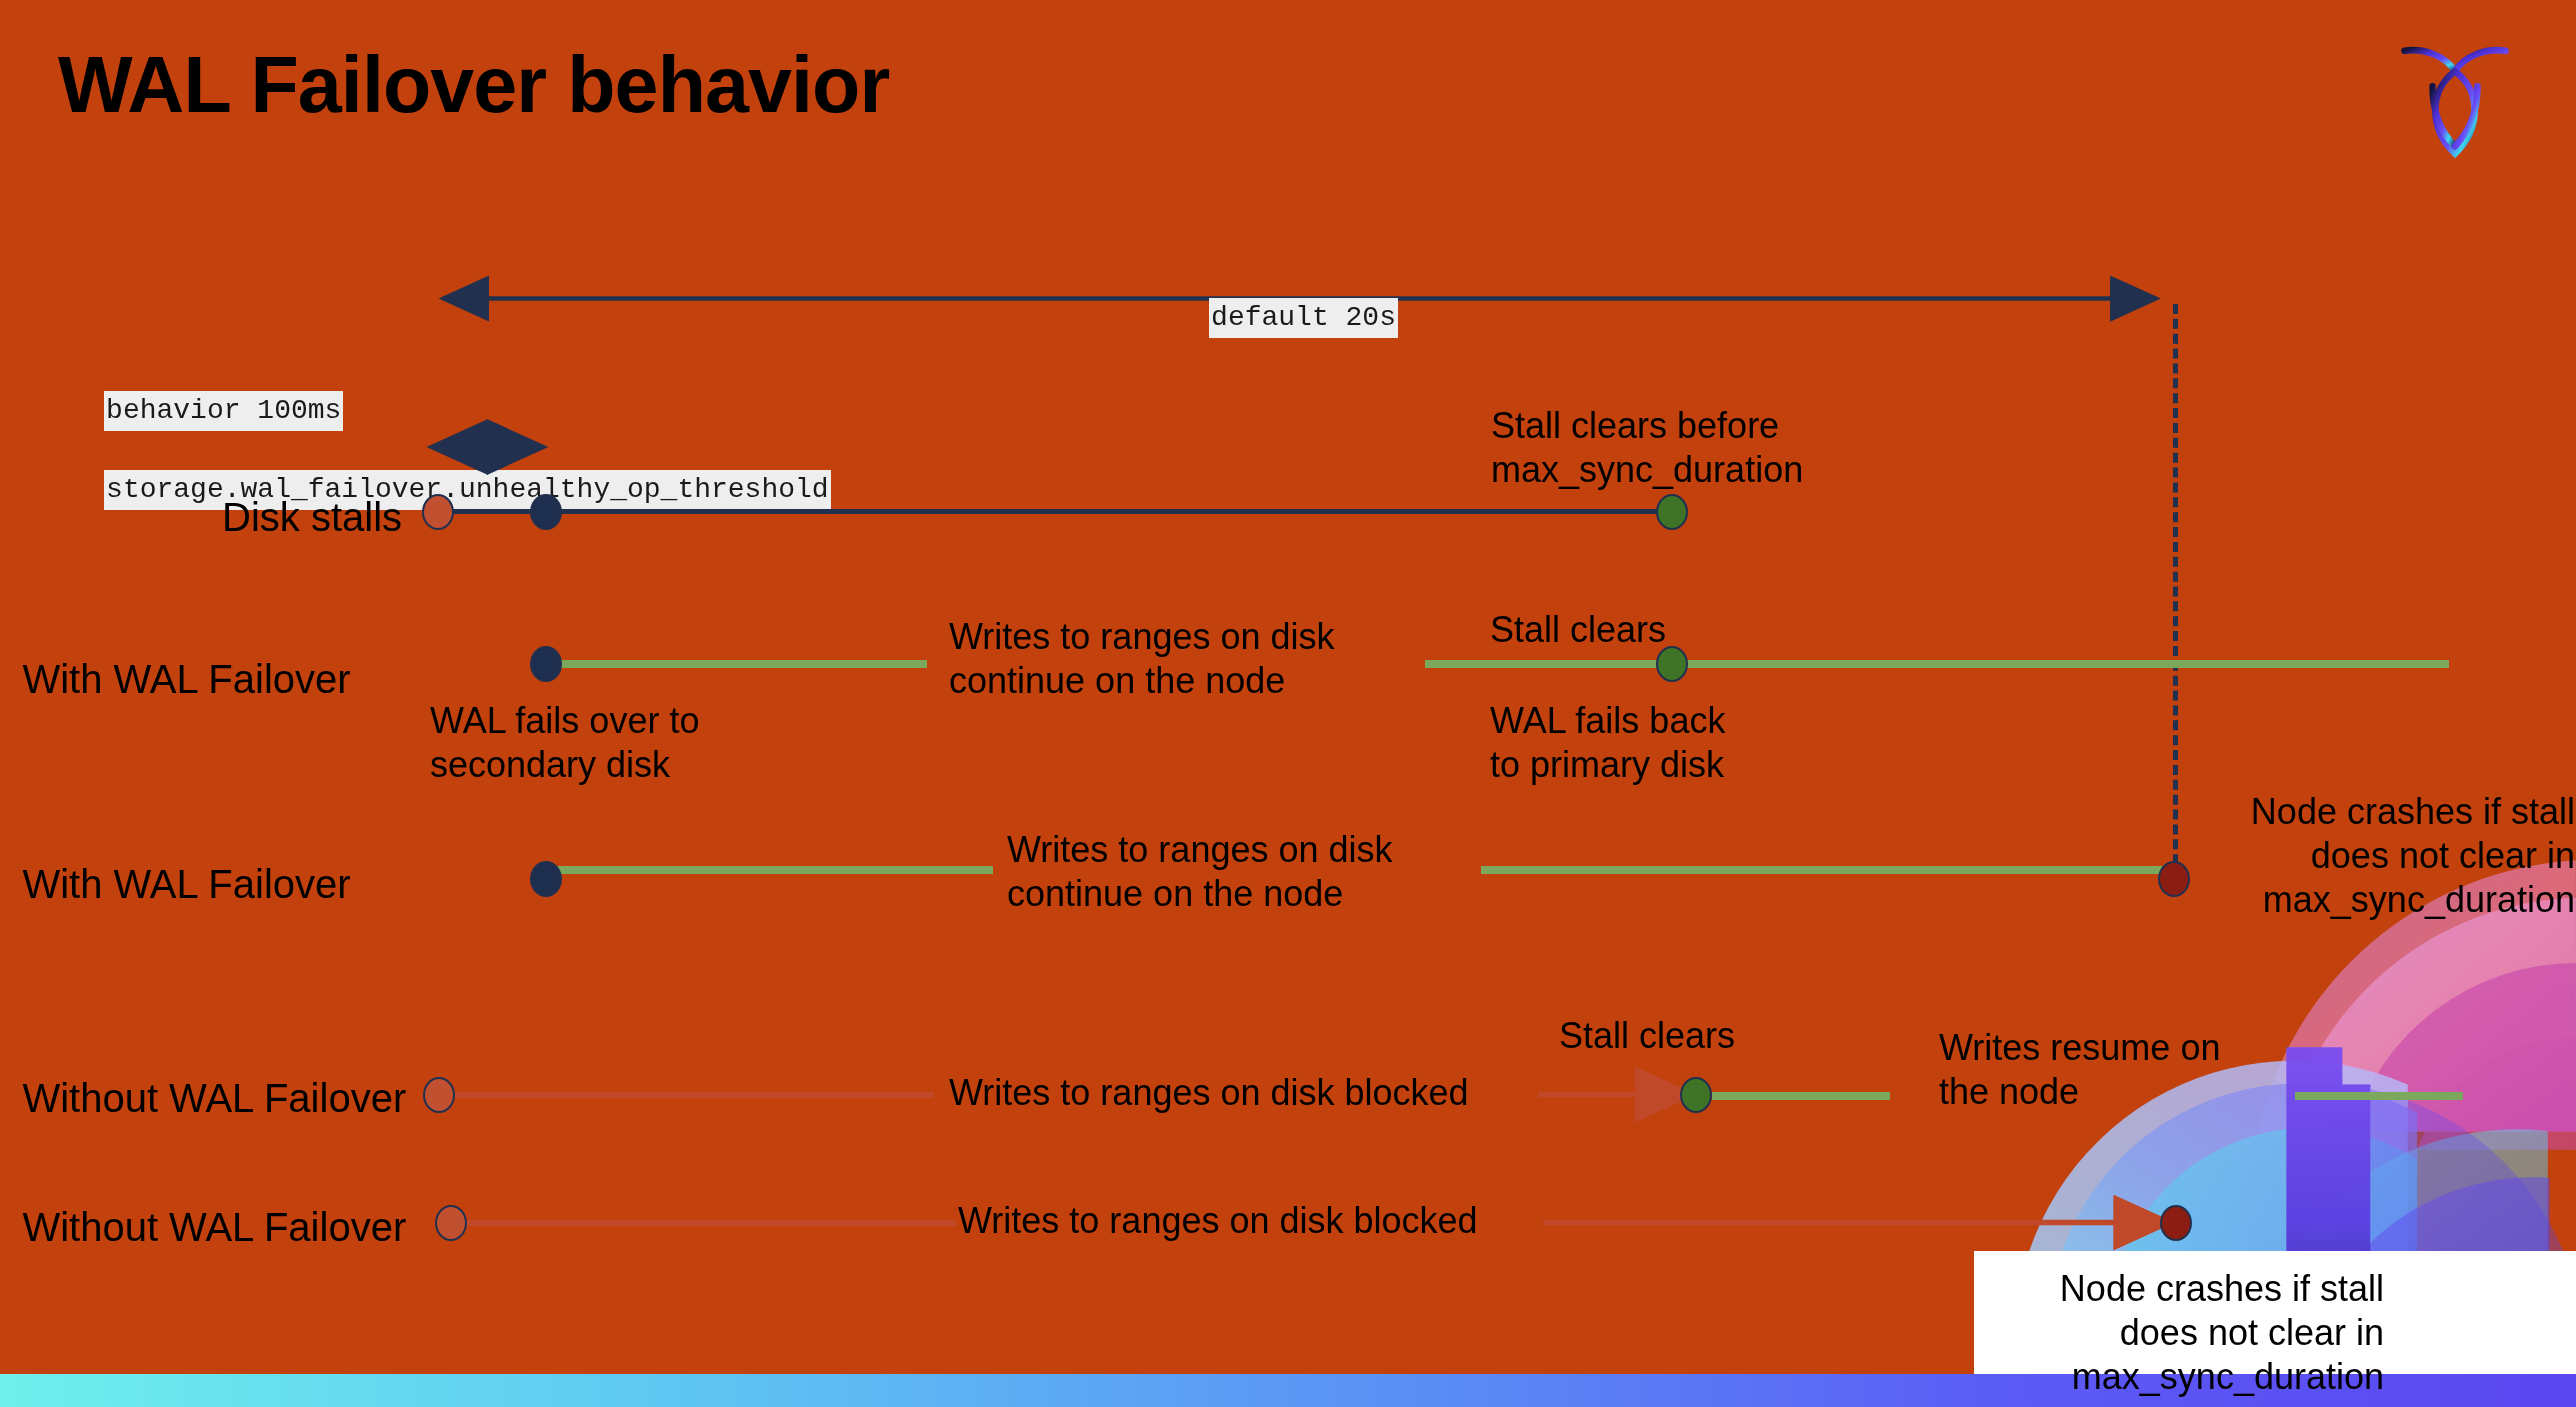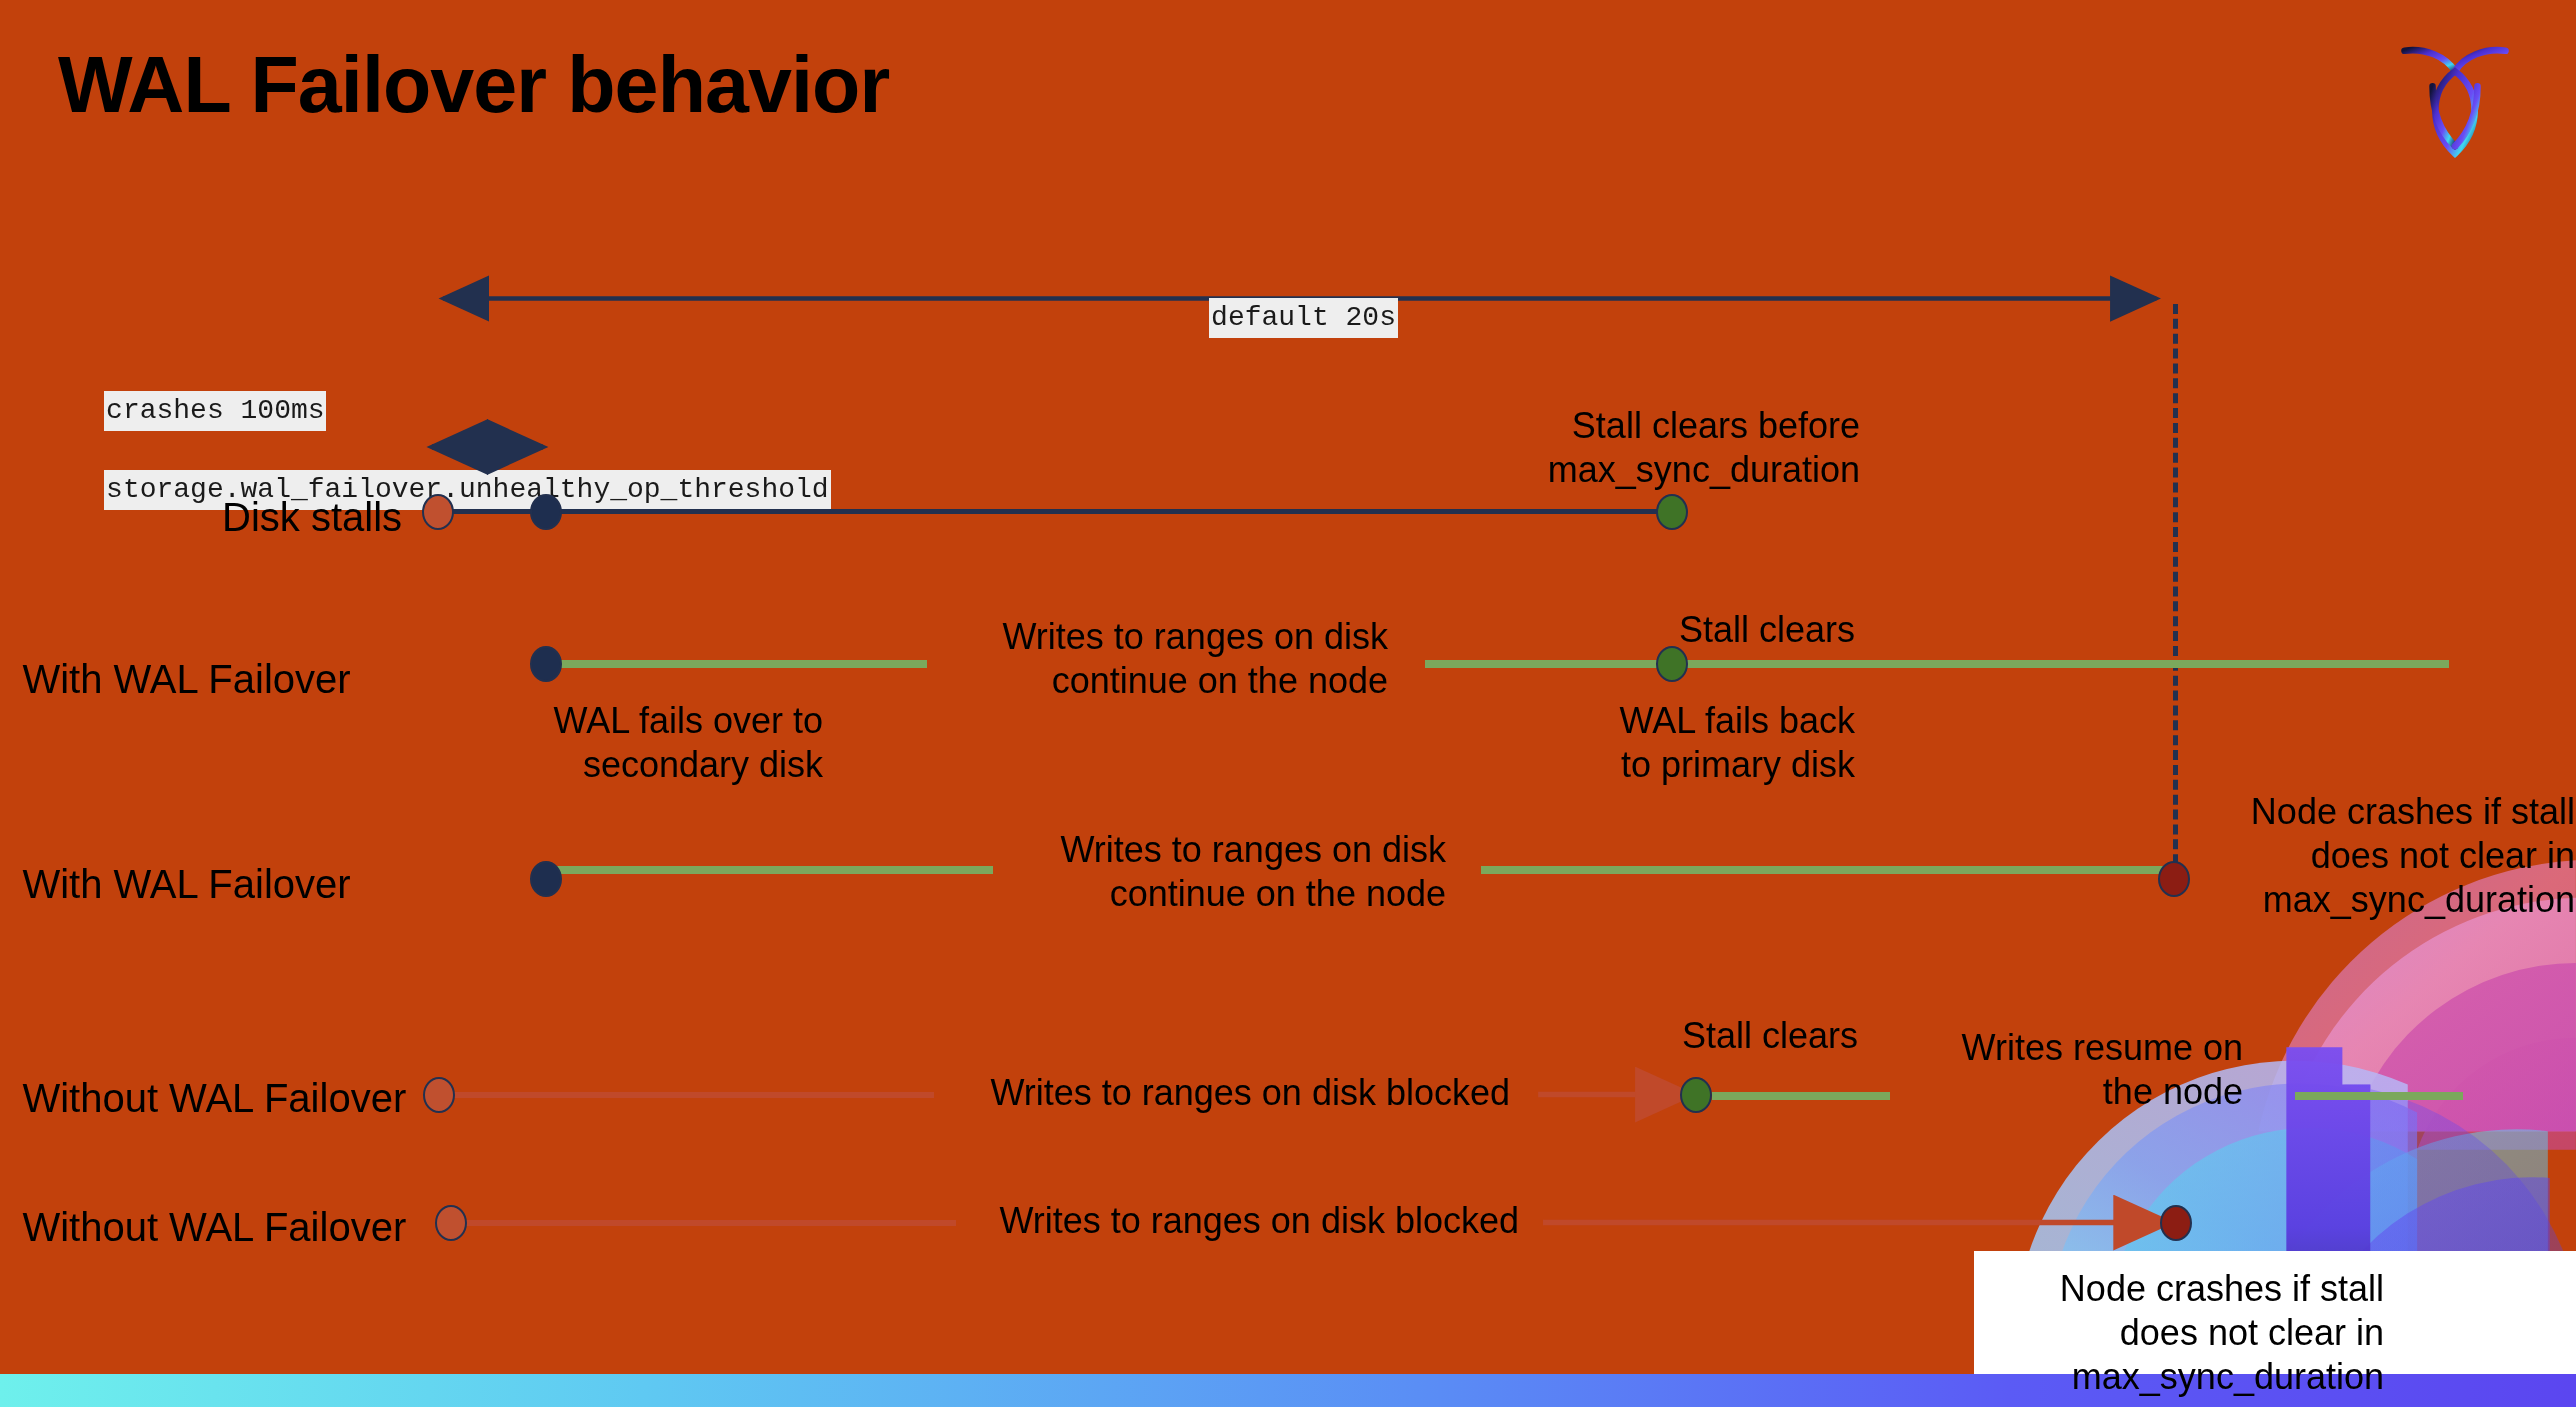--- a/index.html
+++ b/index.html
@@ -75,21 +75,21 @@
   .row-label {
     position: absolute;
     font-size: 40px;
     line-height: 1.16;
     white-space: nowrap;
   }
   .note {
     position: absolute;
     font-size: 36px;
     line-height: 1.22;
-    text-align: right;
+    text-align: left;
     white-space: pre-line;
   }
   .note.left {
     text-align: right;
   }
   .mono-tag {
     position: absolute;
     font-family: "Liberation Mono", "DejaVu Sans Mono", monospace;
     font-size: 28px;
     line-height: 1.42;
@@ -238,21 +238,21 @@
       </marker>
     </defs>
     <line x1="14" y1="20" x2="1866" y2="20" stroke="#22304f" stroke-width="5" marker-start="url(#navyHeadL)" marker-end="url(#navyHeadR)"></line>
   </svg>
 
   <div class="mono-tag" style="left:1142px; top:258px; text-align:left;">
     <span>default 20s</span><br>
   </div>
 
   <div class="mono-tag" style="left:37px; top:351px;">
-    <span>crashes 100ms</span><br>
+    <span>behavior 100ms</span><br>
     <span>storage.wal_failover.unhealthy_op_threshold</span>
   </div>
 
   <svg class="arrow-svg" style="left:419px; top:430px;" width="150" height="34" viewBox="0 0 160 36">
     <line x1="14" y1="18" x2="132" y2="18" stroke="#22304f" stroke-width="6" marker-start="url(#navyHeadL)" marker-end="url(#navyHeadR)"></line>
   </svg>
 
   <div class="vdash" style="left:2173px; top:304px; height:575px;"></div>
 
   <div class="row-label" style="left:222px; top:494px;">Disk stalls</div>

